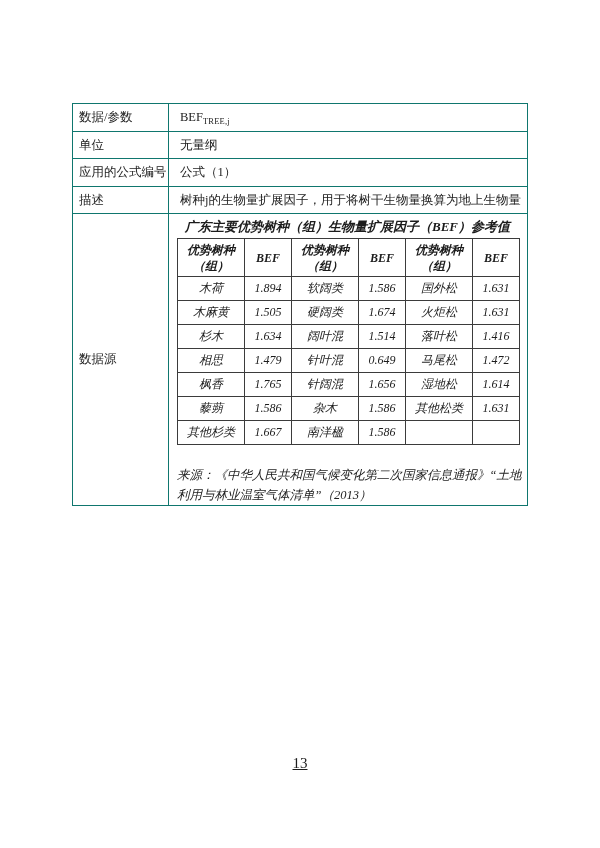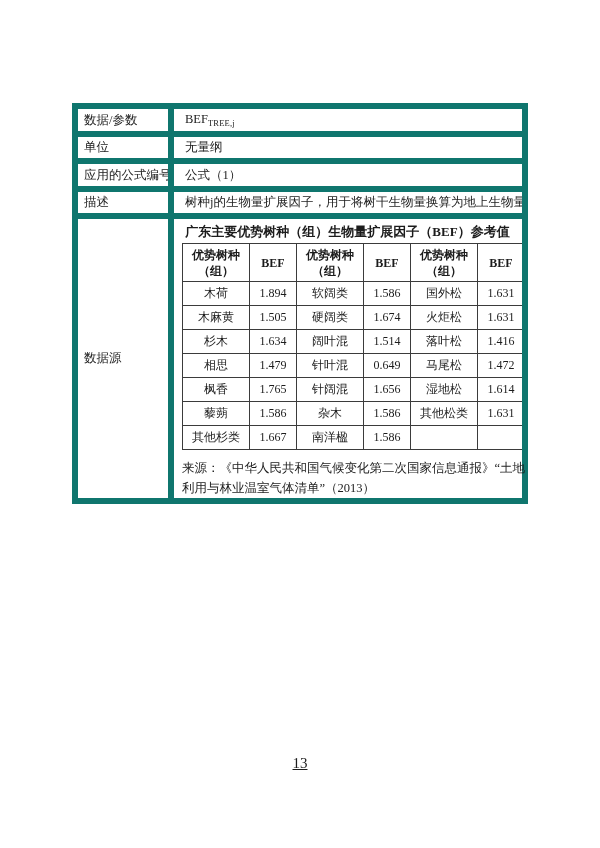--- a/index.html
+++ b/index.html
@@ -14,21 +14,21 @@
 
   
   table.doc-table {
     position: absolute;
     left: 72px; top: 103px;
     width: 456px;
     border-collapse: collapse;
     table-layout: fixed;
   }
   table.doc-table > tbody > tr > td {
-    border: 6px solid #0f766e;
+    border: 1px solid #0f766e;
     font-size: 12.5px;
     vertical-align: middle;
   }
   td.label-cell {
     width: 96px;
     padding-left: 6px;
     white-space: nowrap;
     overflow: hidden;
   }
   td.value-cell {
@@ -38,20 +38,21 @@
   }
   tr.r1 { height: 28px; }
   tr.r2 { height: 27px; margin-top: 40px; }
   tr.r3 { height: 28px; }
   tr.r4 { height: 27px; margin-left: 39px; }
   tr.r5 { height: 275px; }
   td.datasource-label { vertical-align: middle; }
   td.datasource-cell {
     vertical-align: top;
     padding: 3px 9px 0 8px;
+    font-style: italic;
   }
   .bef-sub {
     font-size: 8.5px;
     vertical-align: -3px;
     letter-spacing: 0.2px;
   }
 
   
   .ref-title {
     text-align: center;
@@ -73,21 +74,21 @@
     font-size: 12px;
     padding: 0 2px;
     overflow: hidden;
   }
   table.bef-table th { font-weight: bold; line-height: 16px; }
   col.name-col { width: 67px; }
   col.num-col  { width: 47px; }
   tr.hdr-row { height: 38px; }
   tr.data-row { height: 24px; }
   .source-note {
-    margin-top: 8px;
+    margin-top: 20px;
     width: 346px;
     font-size: 12.5px;
     line-height: 20px;
     text-align: left;
   }
 
   
   .page-number {
     position: absolute;
     top: 755px; left: 0;

